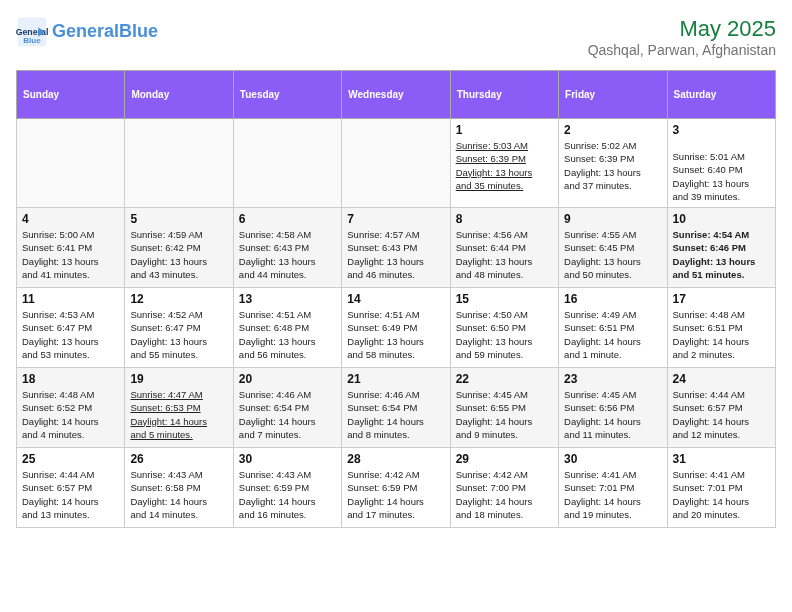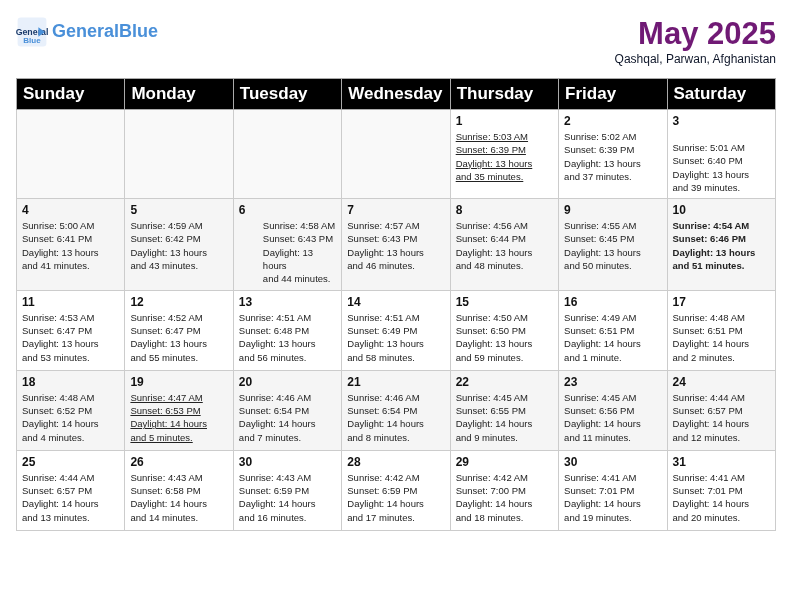--- a/index.html
+++ b/index.html
@@ -31,40 +31,40 @@
     }
     .logo-icon {
       width: 32px;
       height: 32px;
       margin-right: 4px;
     }
     .title-area {
       text-align: right;
     }
     .month-title {
-      font-size: 31px;
-      font-weight: bold;
-      color: #701a75;
+      font-size: 22px;
+      font-weight: normal;
+      color: #15803d;
     }
     .location-title {
-      font-size: 12px;
-      color: #0f172a;
+      font-size: 14px;
+      color: #737373;
       margin-left: 36px;
     }
     .calendar-table {
       width: 100%;
       border-collapse: collapse;
       font-size: 10px;
     }
     .calendar-table th {
-      background-color: #000000;
+      background-color: #8b5cf6;
       color: #fff;
       text-align: left;
-      padding: 5px 6px;
-      font-size: 17px;
+      padding: 18px 6px;
+      font-size: 10px;
       border: 1px solid #aaa;
     }
     .calendar-table td {
       border: 1px solid #ccc;
       vertical-align: top;
       padding: 4px 5px;
       width: 108px;
       height: 80px;
       background: #fff;
     }
@@ -160,21 +160,21 @@
         </td>
         <td>
           <div class="day-number">5</div>
           <div class="day-info" style="white-space: pre-line;">Sunrise: 4:59 AM
 Sunset: 6:42 PM
 Daylight: 13 hours
 and 43 minutes.</div>
         </td>
         <td>
           <div class="day-number">6</div>
-          <div class="day-info" style="white-space: pre-line; margin-left: 24px;">Sunrise: 4:58 AM
+          <div class="day-info" style="white-space: pre-line;">Sunrise: 4:58 AM
 Sunset: 6:43 PM
 Daylight: 13 hours
 and 44 minutes.</div>
         </td>
         <td>
           <div class="day-number">7</div>
           <div class="day-info" style="white-space: pre-line;">Sunrise: 4:57 AM
 Sunset: 6:43 PM
 Daylight: 13 hours
 and 46 minutes.</div>

